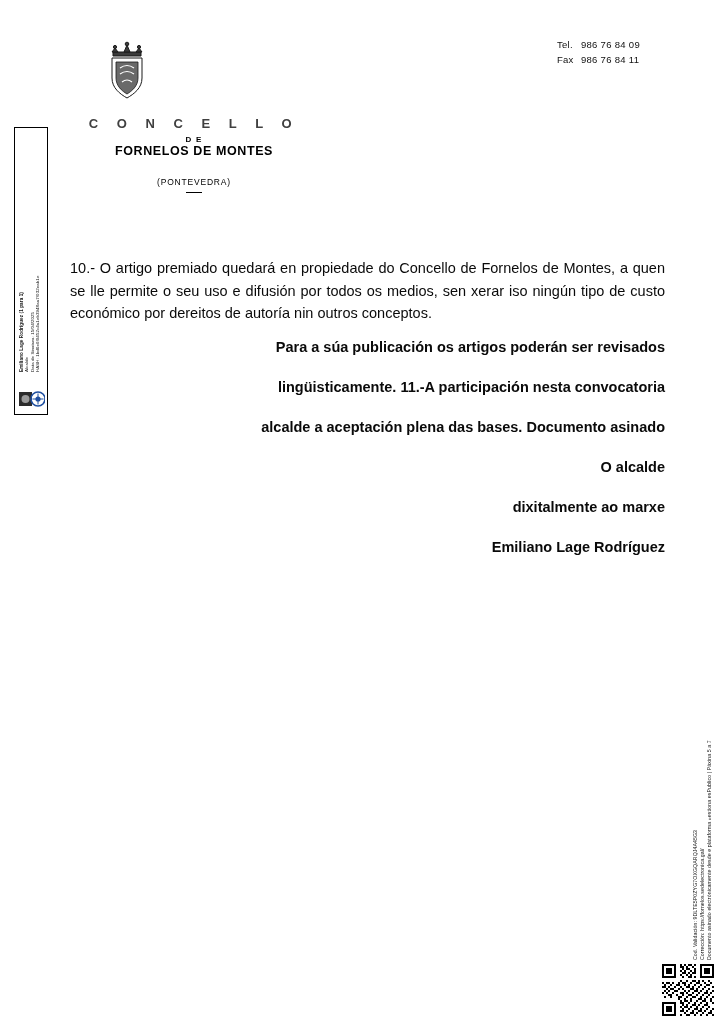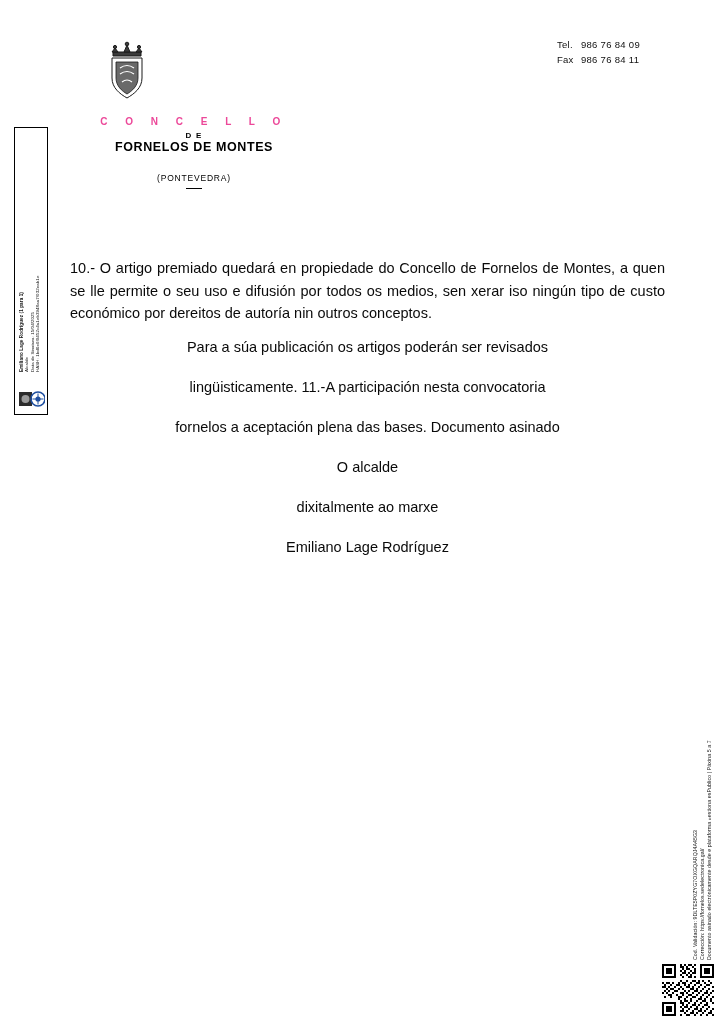--- a/index.html
+++ b/index.html
@@ -40,24 +40,24 @@
   #contact div span.lbl { display: inline-block; width: 24px; }
 
   #council-block {
     position: absolute;
     left: 44px;
     top: 116px;
     width: 300px;
     text-align: center;
   }
   #council-name {
-    font-size: 10px;
+    font-size: 13px;
     font-weight: bold;
     letter-spacing: 7.5px;
-    color: #ec4899;
+    color: #404040;
   }
   #council-de {
     font-size: 8px;
     letter-spacing: 1.2px;
     margin-top: 4px;
     font-weight: bold;
   }
   #council-town {
     font-size: 12.5px;
     font-weight: bold;
@@ -121,23 +121,24 @@
     width: 595px;
     font-size: 14.5px;
     color: #0a0a0a;
   }
   .para-j {
     text-align: justify;
     line-height: 22.5px;
     margin: 0 0 12px 0;
   }
   .para-l {
-    text-align: center;
+    text-align: right;
     line-height: 20px;
     margin: 0 0 12px 0;
+    font-weight: bold;
   }
   .para-sp { margin-bottom: 20px; }
 
   
   #valid-block {
     position: absolute;
     right: 4px;
     top: 650px;
     width: 28px;
     height: 310px;
@@ -222,21 +223,21 @@
         <path d="M19 3.5 v11 M13.5 9 h11" stroke="#1f4fa0" stroke-width="1"></path>
         <circle cx="19" cy="9" r="2.6" fill="#1f4fa0"></circle>
       </svg>
     </div>
   </div>
 
   <div id="body-text">
     <p class="para-j">10.- O artigo premiado quedará en propiedade do Concello de Fornelos de Montes, a quen se lle permite o seu uso e difusión por todos os medios, sen xerar iso ningún  tipo de custo económico por dereitos de autoría nin outros conceptos.</p>
     <p class="para-l para-sp">Para a súa publicación os artigos poderán ser revisados</p>
     <p class="para-l para-sp">lingüisticamente.  11.-A participación nesta convocatoria</p>
-    <p class="para-l para-sp">fornelos a aceptación plena das bases.  Documento asinado</p>
+    <p class="para-l para-sp">alcalde a aceptación plena das bases.  Documento asinado</p>
     <p class="para-l para-sp">O alcalde</p>
     <p class="para-l para-sp">dixitalmente ao marxe</p>
     <p class="para-l">Emiliano Lage Rodríguez</p>
   </div>
 
   <div id="valid-block">
     <div id="valid-inner">
       <div>Cod. Validación: 9DLTE5P0ZYG7OXGQARQJ4A45G3</div>
       <div>Corrección: https://fornelos.sedelectronica.gal/</div>
       <div>Documento asinado electrónicamente desde e plataforma »estiona esPublico | Páxina 5 a 7</div>

